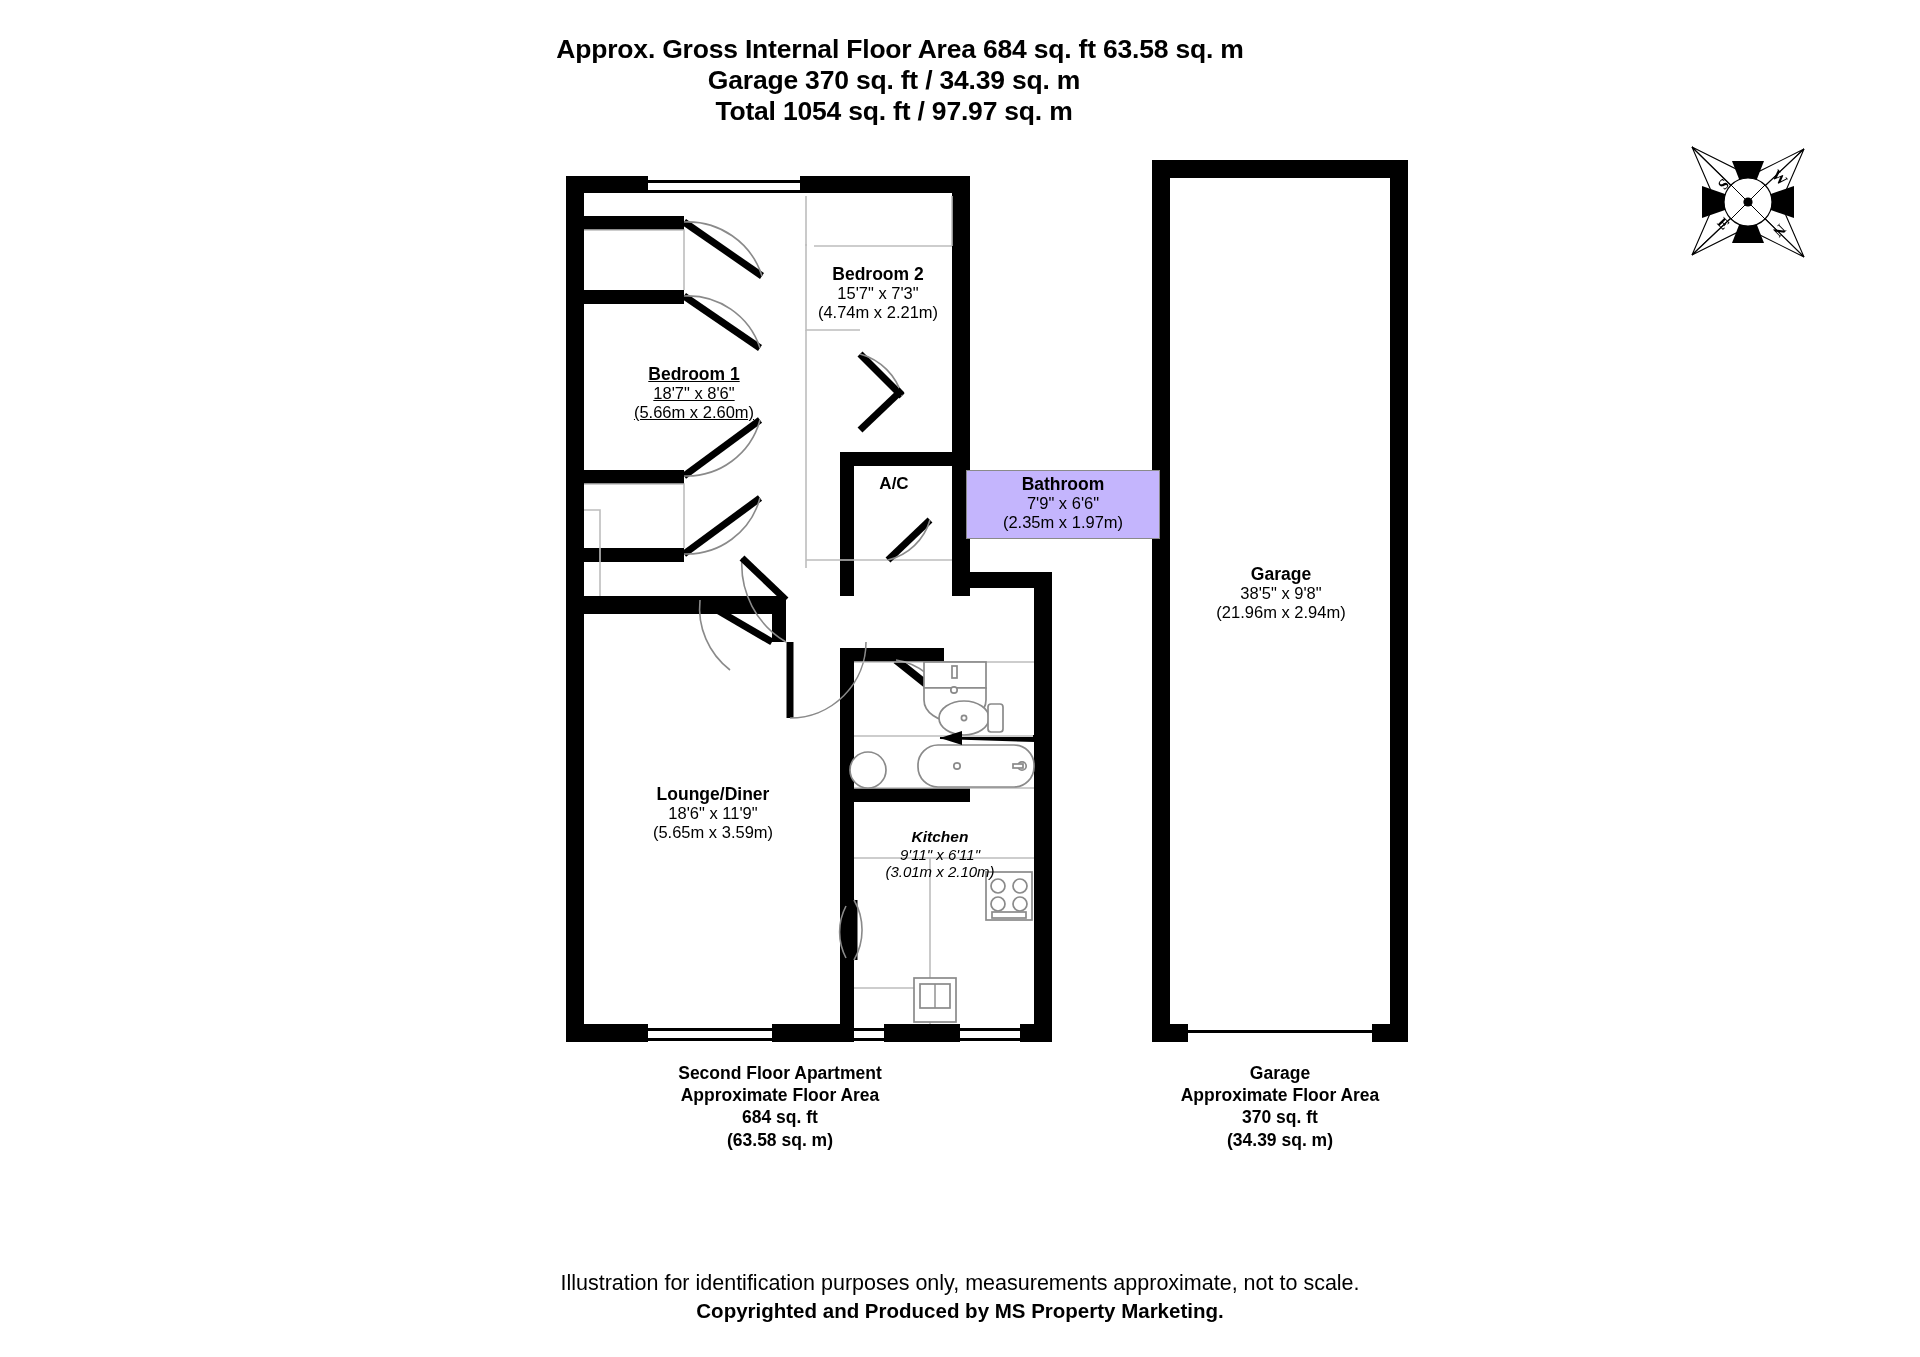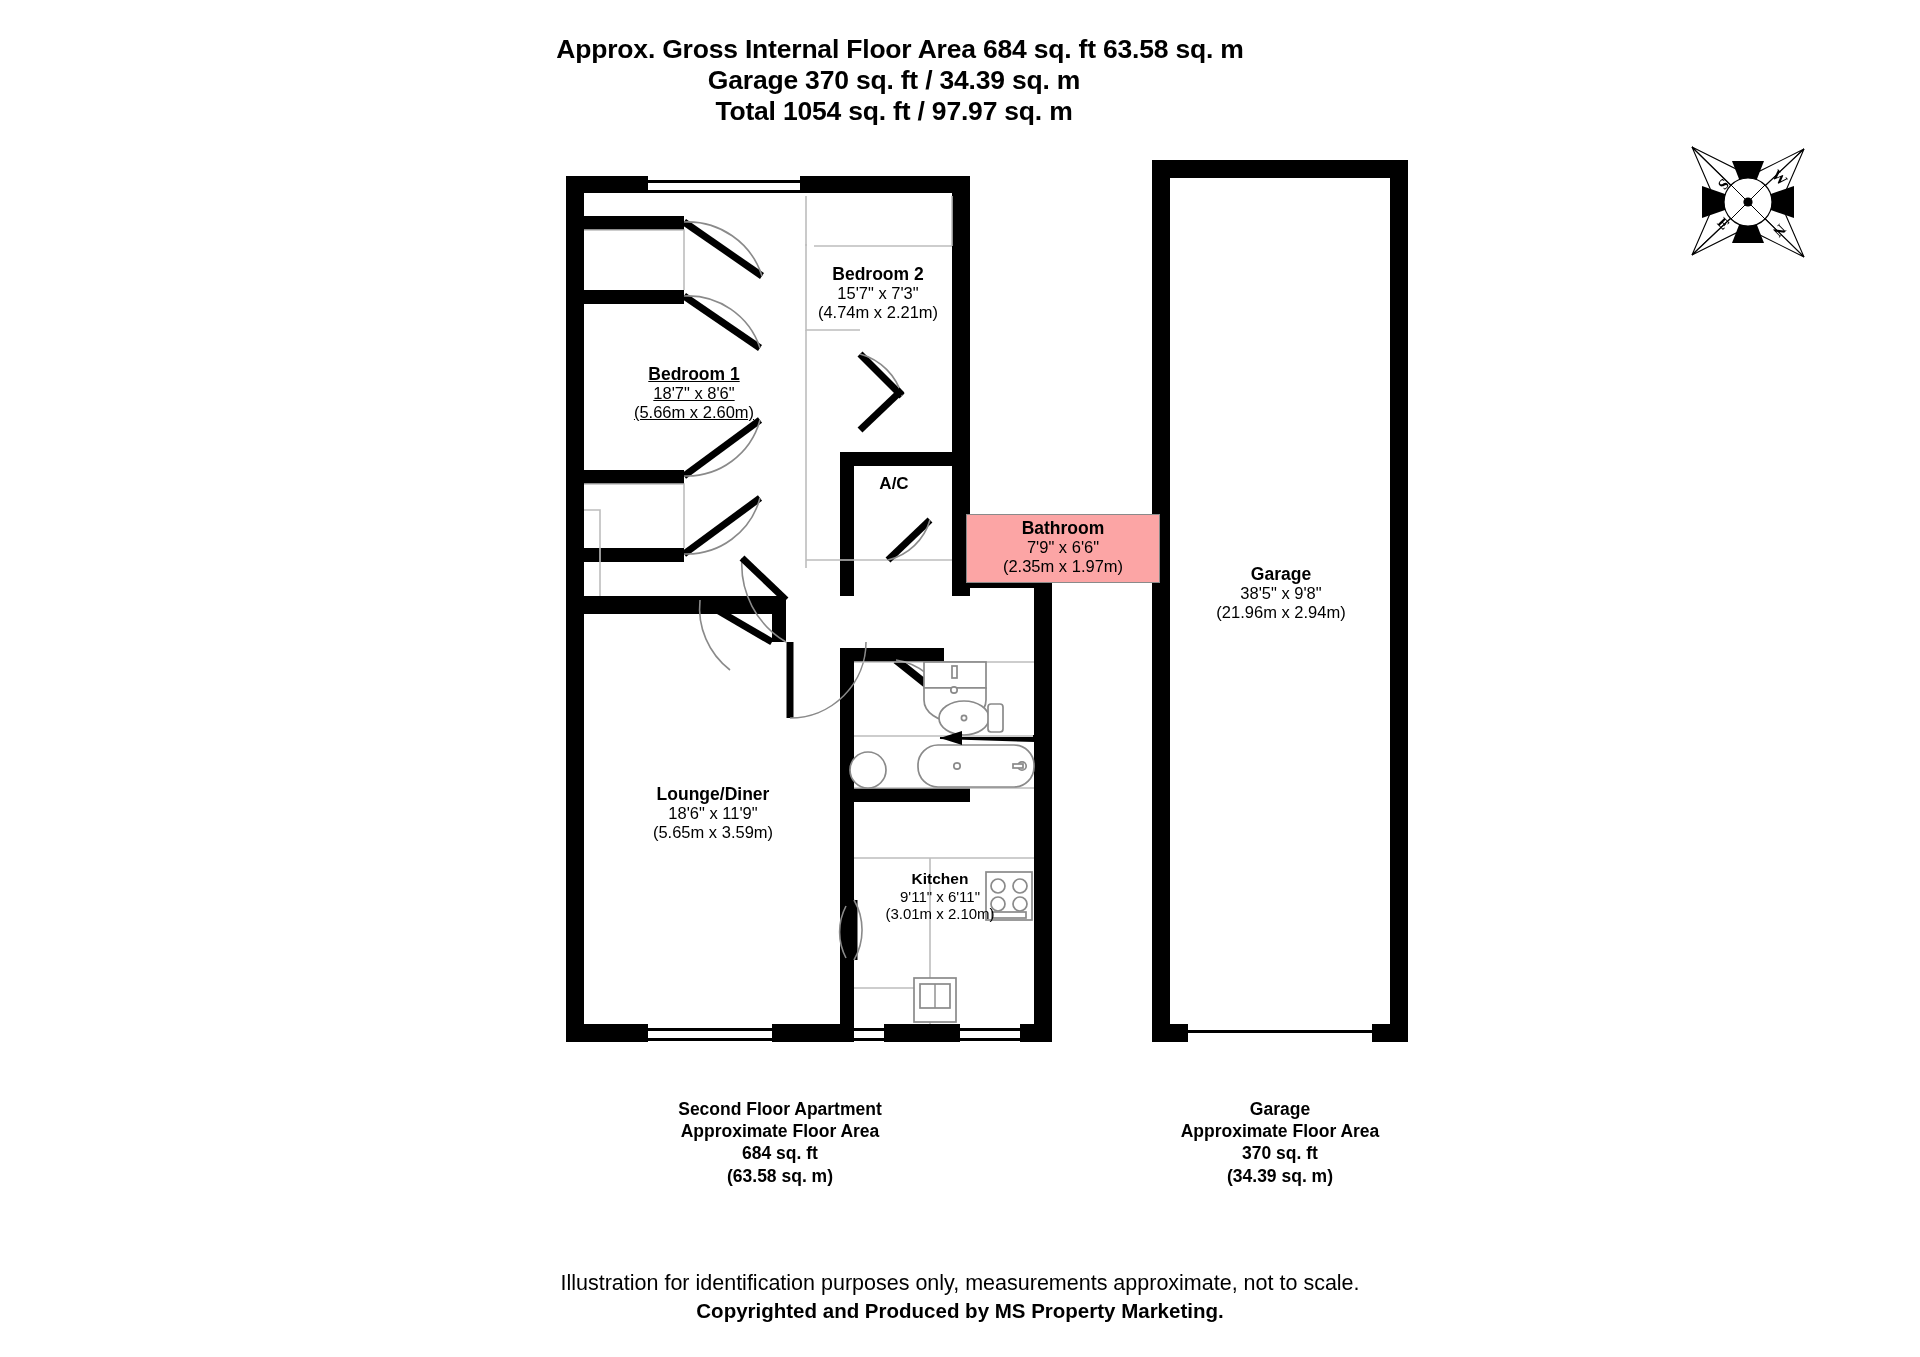--- a/index.html
+++ b/index.html
@@ -66,34 +66,32 @@
   }
   .ac-label {
     position: absolute;
     font-size: 17px;
     font-weight: bold;
     text-align: center;
     white-space: nowrap;
   }
   .boxed {
     border: 1px solid #8a8a8a;
-    background: #fca5a5;
+    background: #c4b5fd;
     padding: 3px 7px 5px 7px;
-    margin-top: 44px;
   }
 
   
   .caption {
     position: absolute;
     text-align: center;
     font-size: 17.5px;
     font-weight: bold;
     line-height: 1.27;
     white-space: nowrap;
-    margin-top: 36px;
   }
 
   
   .footer {
     position: absolute;
     left: 0;
     top: 1270px;
     width: 1920px;
     text-align: center;
   }
@@ -315,21 +313,21 @@
   </div>
 
   <div class="ac-label" style="left:862px; top:474px; width:64px;">A/C</div>
 
   <div class="room-label" style="left:622px; top:784px; width:182px;">
     <div class="rname">Lounge/Diner</div>
     <div class="rdim">18'6" x 11'9"</div>
     <div class="rdim">(5.65m x 3.59m)</div>
   </div>
 
-  <div class="room-label" style="left:860px; top:870px; width:160px;">
+  <div class="room-label" style="left:860px; top:828px; width:160px;font-style:italic;">
     <div class="rname" style="font-size:15.5px">Kitchen</div>
     <div class="rdim" style="font-size:15px">9'11" x 6'11"</div>
     <div class="rdim" style="font-size:15px">(3.01m x 2.10m)</div>
   </div>
 
   <div class="room-label" style="left:1190px; top:564px; width:182px;">
     <div class="rname">Garage</div>
     <div class="rdim">38'5" x 9'8"</div>
     <div class="rdim">(21.96m x 2.94m)</div>
   </div>

